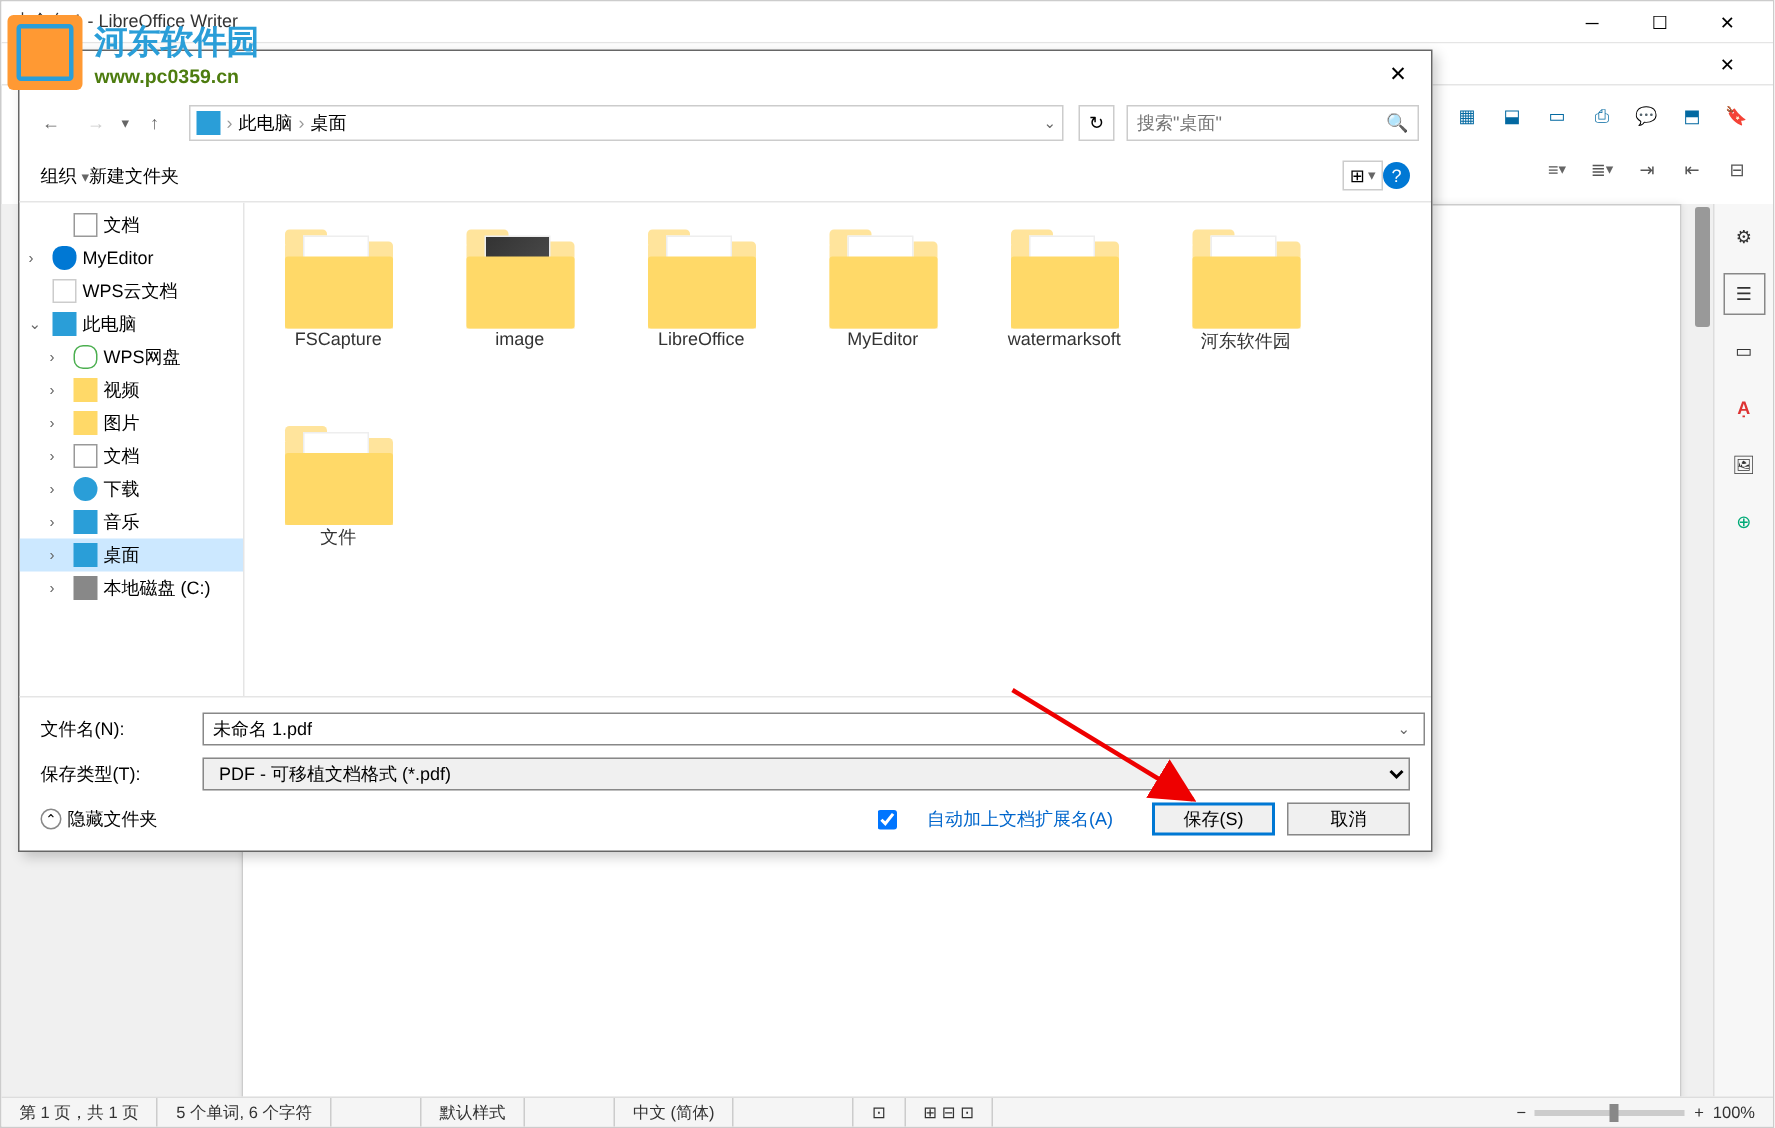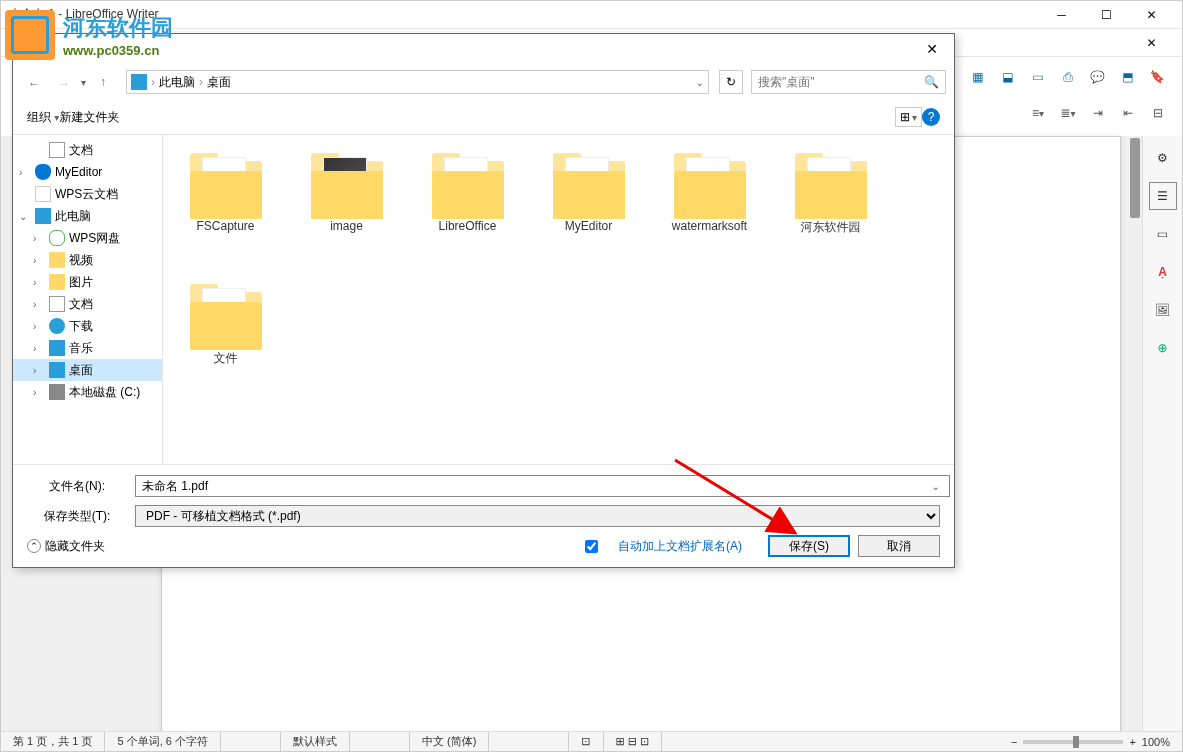--- a/index.html
+++ b/index.html
@@ -90,21 +90,21 @@
 .folder-icon { width: 72px; height: 58px; margin-top: 10px; position: relative; }
 .folder-back { position: absolute; inset: 0; background: #ffe49c; border-radius: 3px 3px 0 0; }
 .folder-back::before { content: ''; position: absolute; top: -8px; left: 0; width: 28px; height: 10px; background: #ffe49c; border-radius: 3px 3px 0 0; }
 .folder-front { position: absolute; bottom: 0; left: 0; right: 0; height: 48px; background: #ffd968; border-radius: 2px; }
 .folder-paper { position: absolute; top: -4px; left: 12px; width: 44px; height: 52px; background: #fff; border: 1px solid #eee; }
 .folder-paper.has-img { background: linear-gradient(135deg, #333, #555); }
 .file-name { font-size: 12px; text-align: center; color: #333; }
 
 .dlg-bottom { border-top: 1px solid #e5e5e5; padding: 10px 14px; }
 .form-row { display: flex; align-items: center; margin-bottom: 8px; }
-.form-row label { width: 108px; text-align: center; padding-right: 8px; font-size: 12px; }
+.form-row label { width: 108px; text-align: left; padding-right: 8px; font-size: 12px; }
 .form-row input[type=text], .form-row select { flex: 1; height: 22px; border: 1px solid #888; padding: 0 6px; font-size: 12px; background: #fff; }
 .form-row select { background: #f0f0f0; }
 .button-row { display: flex; align-items: center; margin-top: 8px; }
 .hide-folders { display: flex; align-items: center; gap: 4px; cursor: pointer; }
 .hide-folders .circ { width: 14px; height: 14px; border: 1px solid #888; border-radius: 50%; display: flex; align-items: center; justify-content: center; font-size: 9px; }
 .button-row .spacer { flex: 1; }
 .auto-ext { display: flex; align-items: center; gap: 20px; margin-right: 18px; color: #0066cc; }
 .auto-ext input { width: 13px; height: 13px; }
 .dlg-btn { width: 82px; height: 22px; border: 1px solid #888; background: #f0f0f0; cursor: pointer; font-size: 12px; margin-left: 8px; }
 .dlg-btn.primary { border: 2px solid #0078d4; }

